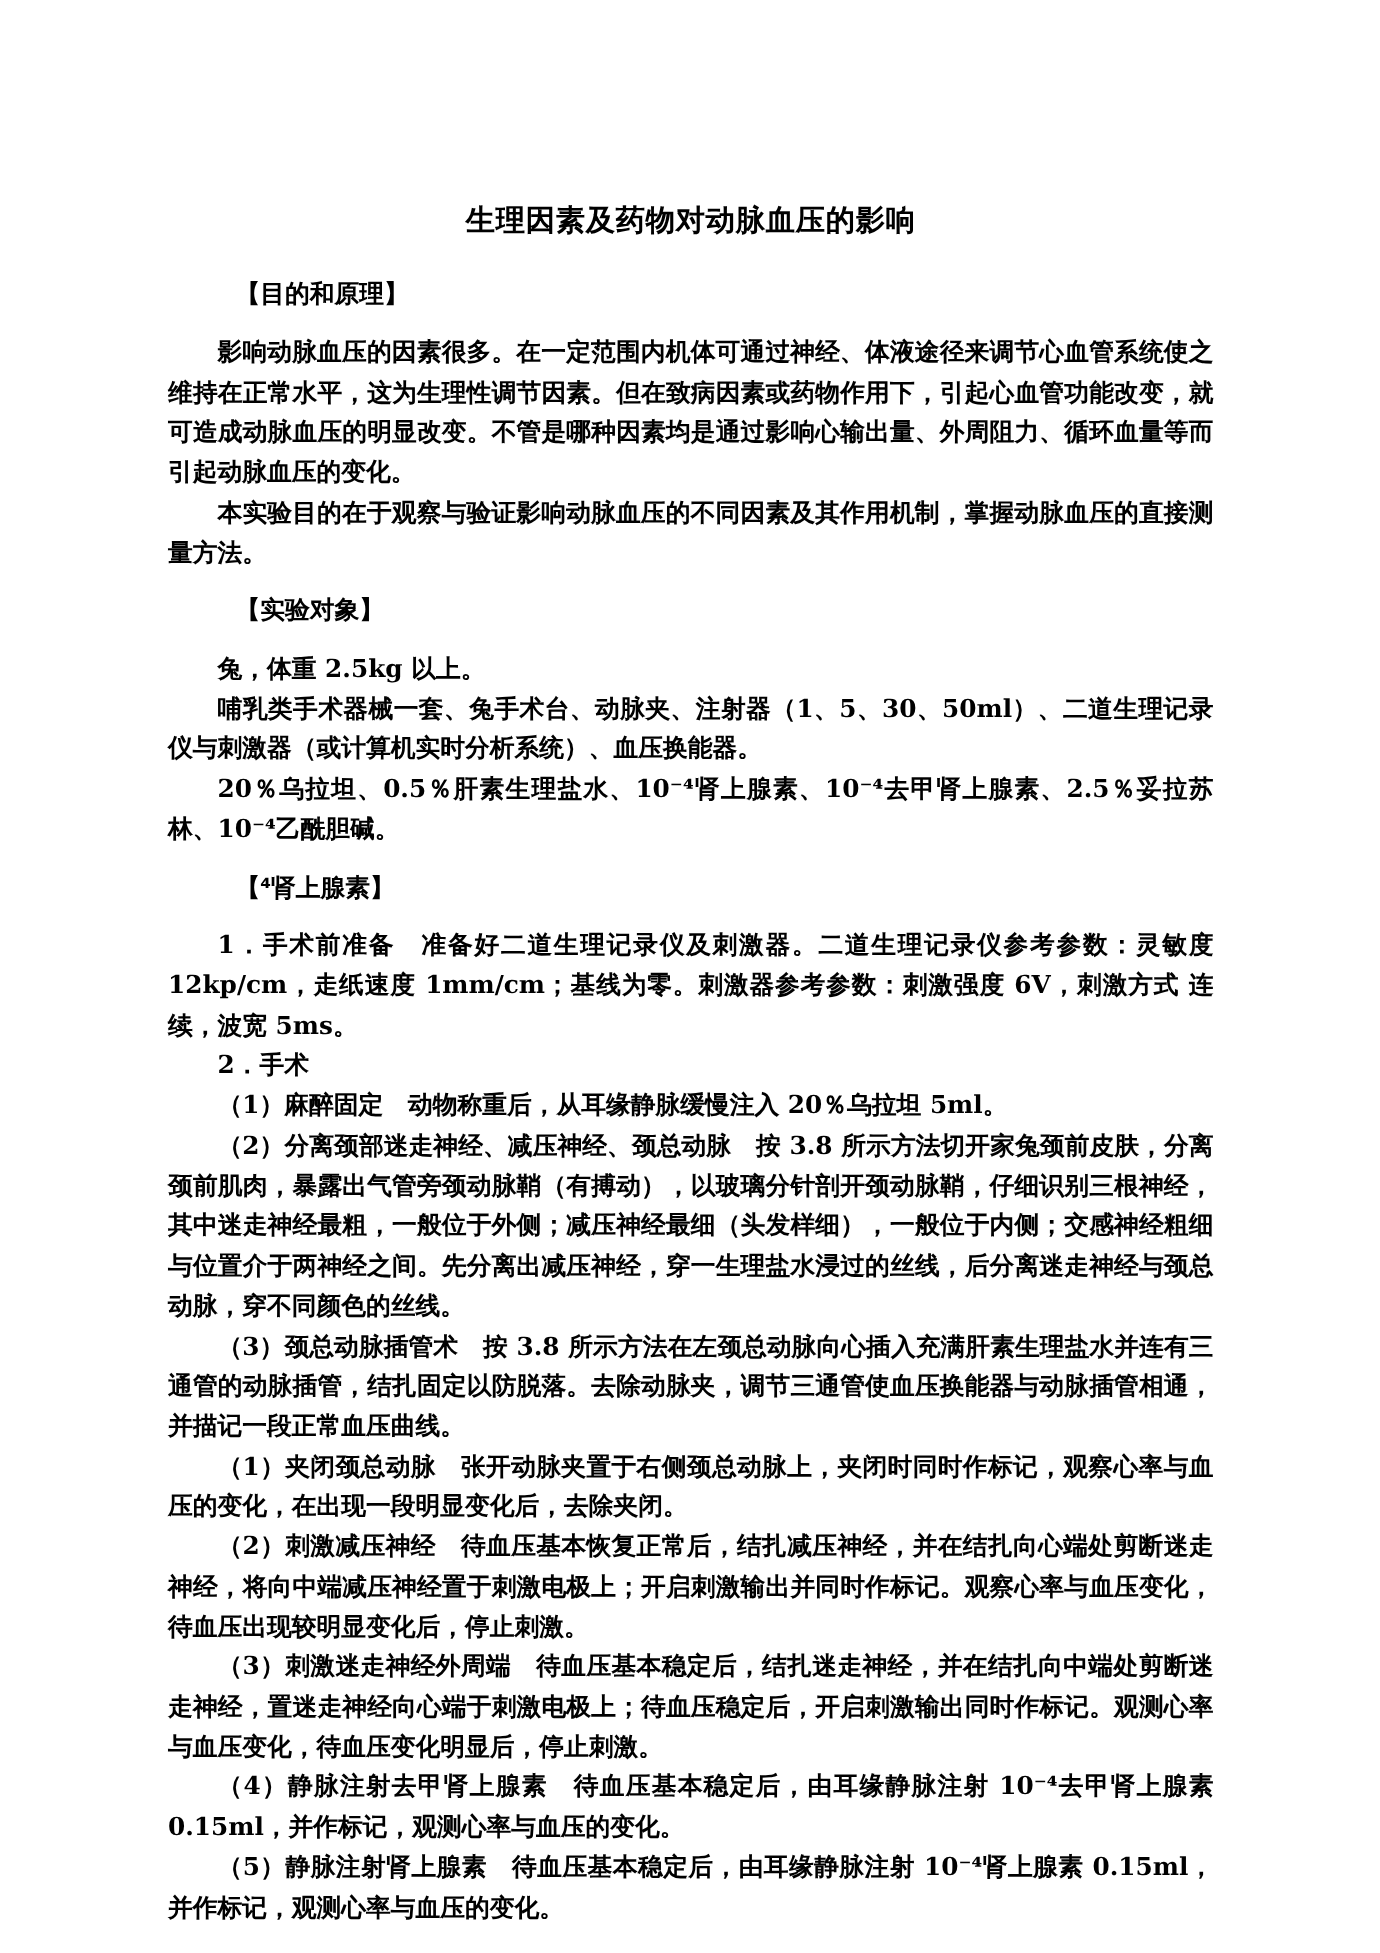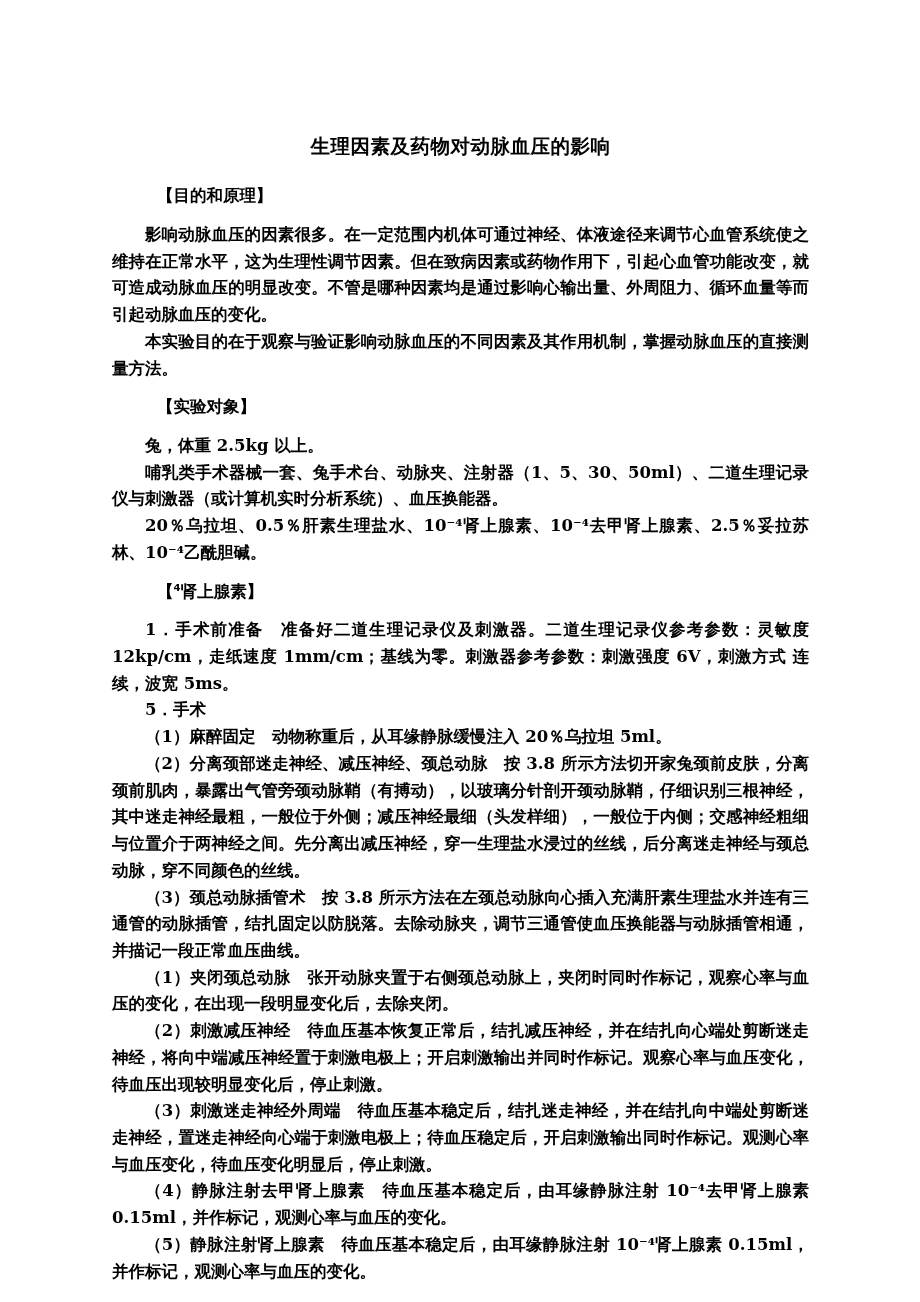--- a/index.html
+++ b/index.html
@@ -67,21 +67,21 @@
     <p class="para">本实验目的在于观察与验证影响动脉血压的不同因素及其作用机制，掌握动脉血压的直接测量方法。</p>
 
     <div class="section-heading">【实验对象】</div>
     <p class="para">兔，体重 2.5kg 以上。</p>
 
     <p class="para">哺乳类手术器械一套、兔手术台、动脉夹、注射器（1、5、30、50ml）、二道生理记录仪与刺激器（或计算机实时分析系统）、血压换能器。</p>
     <p class="para">20％乌拉坦、0.5％肝素生理盐水、10⁻⁴肾上腺素、10⁻⁴去甲肾上腺素、2.5％妥拉苏林、10⁻⁴乙酰胆碱。</p>
 
     <div class="section-heading">【⁴肾上腺素】</div>
     <p class="para">1．手术前准备　准备好二道生理记录仪及刺激器。二道生理记录仪参考参数：灵敏度 12kp/cm，走纸速度 1mm/cm；基线为零。刺激器参考参数：刺激强度 6V，刺激方式 连续，波宽 5ms。</p>
-    <p class="para">5．手术</p>
+    <p class="para">2．手术</p>
     <p class="para">（1）麻醉固定　动物称重后，从耳缘静脉缓慢注入 20％乌拉坦 5ml。</p>
     <p class="para">（2）分离颈部迷走神经、减压神经、颈总动脉　按 3.8 所示方法切开家兔颈前皮肤，分离颈前肌肉，暴露出气管旁颈动脉鞘（有搏动），以玻璃分针剖开颈动脉鞘，仔细识别三根神经，其中迷走神经最粗，一般位于外侧；减压神经最细（头发样细），一般位于内侧；交感神经粗细与位置介于两神经之间。先分离出减压神经，穿一生理盐水浸过的丝线，后分离迷走神经与颈总动脉，穿不同颜色的丝线。</p>
     <p class="para">（3）颈总动脉插管术　按 3.8 所示方法在左颈总动脉向心插入充满肝素生理盐水并连有三通管的动脉插管，结扎固定以防脱落。去除动脉夹，调节三通管使血压换能器与动脉插管相通，并描记一段正常血压曲线。</p>
     <p class="para">（1）夹闭颈总动脉　张开动脉夹置于右侧颈总动脉上，夹闭时同时作标记，观察心率与血压的变化，在出现一段明显变化后，去除夹闭。</p>
     <p class="para">（2）刺激减压神经　待血压基本恢复正常后，结扎减压神经，并在结扎向心端处剪断迷走神经，将向中端减压神经置于刺激电极上；开启刺激输出并同时作标记。观察心率与血压变化，待血压出现较明显变化后，停止刺激。</p>
     <p class="para">（3）刺激迷走神经外周端　待血压基本稳定后，结扎迷走神经，并在结扎向中端处剪断迷走神经，置迷走神经向心端于刺激电极上；待血压稳定后，开启刺激输出同时作标记。观测心率与血压变化，待血压变化明显后，停止刺激。</p>
     <p class="para">（4）静脉注射去甲肾上腺素　待血压基本稳定后，由耳缘静脉注射 10⁻⁴去甲肾上腺素 0.15ml，并作标记，观测心率与血压的变化。</p>
     <p class="para">（5）静脉注射肾上腺素　待血压基本稳定后，由耳缘静脉注射 10⁻⁴肾上腺素 0.15ml，并作标记，观测心率与血压的变化。</p>
 
   </div>

